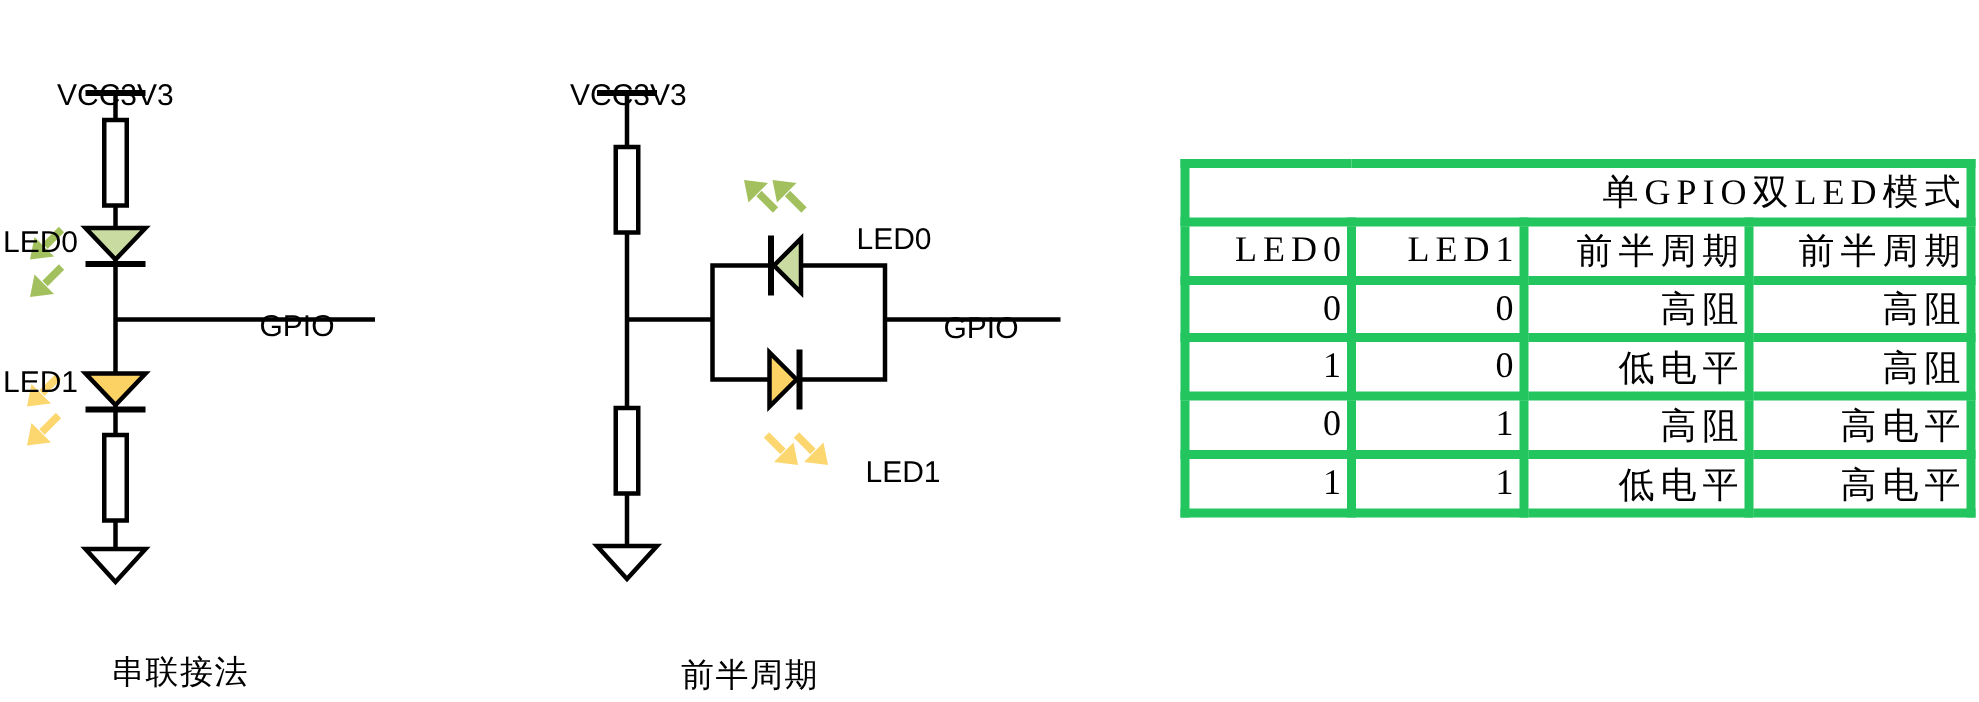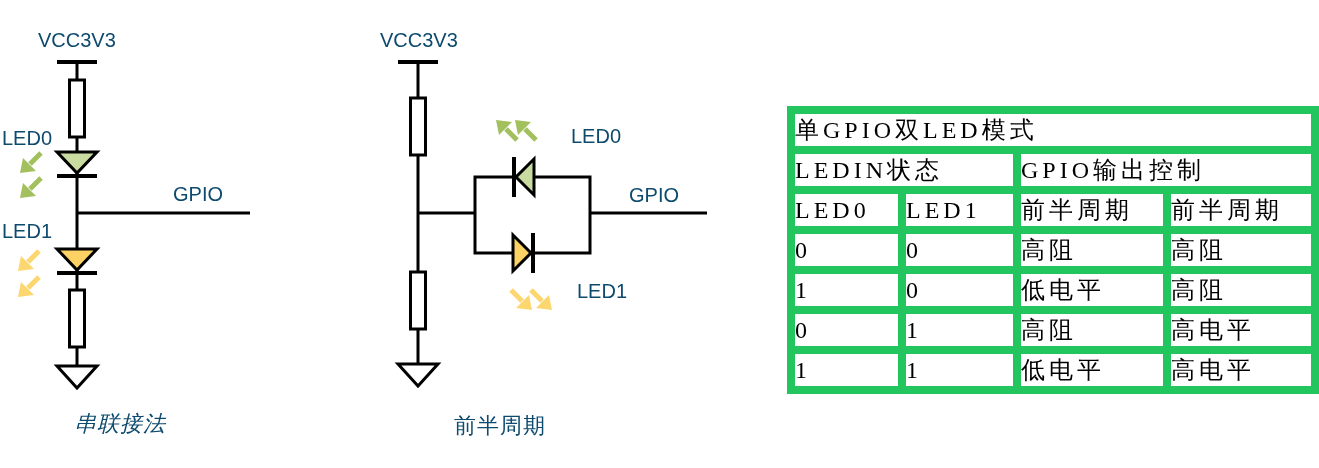--- a/index.html
+++ b/index.html
@@ -2,33 +2,33 @@
 <html><head>
 <meta charset="utf-8">
 <style>
   html,body { margin:0; padding:0; background:#ffffff; }
   #canvas {
     position:relative; width:1319px; height:468px; background:#ffffff;
     font-family:"Liberation Sans", sans-serif; overflow:hidden;
   }
   svg { position:absolute; left:0; top:0; }
   .lbl {
-    position:absolute; color:#0c4a6e; font-size:20px; line-height:1.1;
-    white-space:nowrap; font-family:"Liberation Sans", sans-serif;
+    position:absolute; color:#000000; font-size:20px; line-height:1.1;
+    white-space:nowrap; font-family:"Liberation Sans", sans-serif;margin-top:24px;
   }
   .caption { font-size:22px; letter-spacing:1px; }
   
   table.gpio-table {
     position:absolute; left:787px; top:106px; width:524px; height:239px;
     border-collapse:collapse; table-layout:fixed;
     font-family:"Liberation Serif","DejaVu Serif",serif;
     font-size:24px; color:#000000;
   }
   table.gpio-table td {
-    border:8px solid #22c55e; text-align:left; vertical-align:middle;
+    border:6px solid #22c55e; text-align:right; vertical-align:middle;
     letter-spacing:4px; padding:0; overflow:hidden;
   }
   table.gpio-table { border:3px solid #000; }
   table.gpio-table td.thickleft { border-left-width:3px; }
   table.gpio-table tr { height:34px; }
 </style>
 </head>
 <body>
 
 <div id="canvas">
@@ -127,42 +127,38 @@
           <line x1="13" y1="13" x2="2" y2="2" stroke-width="5" stroke="#fcd66f"></line>
         </g>
       </g>
     </g>
   </svg>
 
   <div class="lbl" style="left:38px; top:29px;">VCC3V3</div>
   <div class="lbl" style="left:2px;  top:127px;">LED0</div>
   <div class="lbl" style="left:2px;  top:220px;">LED1</div>
   <div class="lbl" style="left:173px;top:183px;">GPIO</div>
-  <div class="lbl caption" style="left:74px; top:412px;font-style:italic;">串联接法</div>
+  <div class="lbl caption" style="left:74px; top:412px;">串联接法</div>
 
   <div class="lbl" style="left:380px;top:29px;">VCC3V3</div>
   <div class="lbl" style="left:571px;top:125px;">LED0</div>
   <div class="lbl" style="left:629px;top:184px;">GPIO</div>
   <div class="lbl" style="left:577px;top:280px;">LED1</div>
   <div class="lbl caption" style="left:454px;top:414px;">前半周期</div>
 
   <table class="gpio-table">
     <colgroup>
       <col style="width:111px">
         <col style="width:115px">
         <col style="width:150px">
         <col style="width:148px">
     </colgroup>
     <tbody>
       <tr>
         <td colspan="4">单GPIO双LED模式</td>
-      </tr>
-      <tr>
-        <td colspan="2">LEDIN状态</td>
-        <td colspan="2" class="thickleft">GPIO输出控制</td>
       </tr>
       <tr>
         <td>LED0</td>
         <td>LED1</td>
         <td class="thickleft">前半周期</td>
         <td>前半周期</td>
       </tr>
       <tr>
         <td>0</td>
         <td>0</td>

